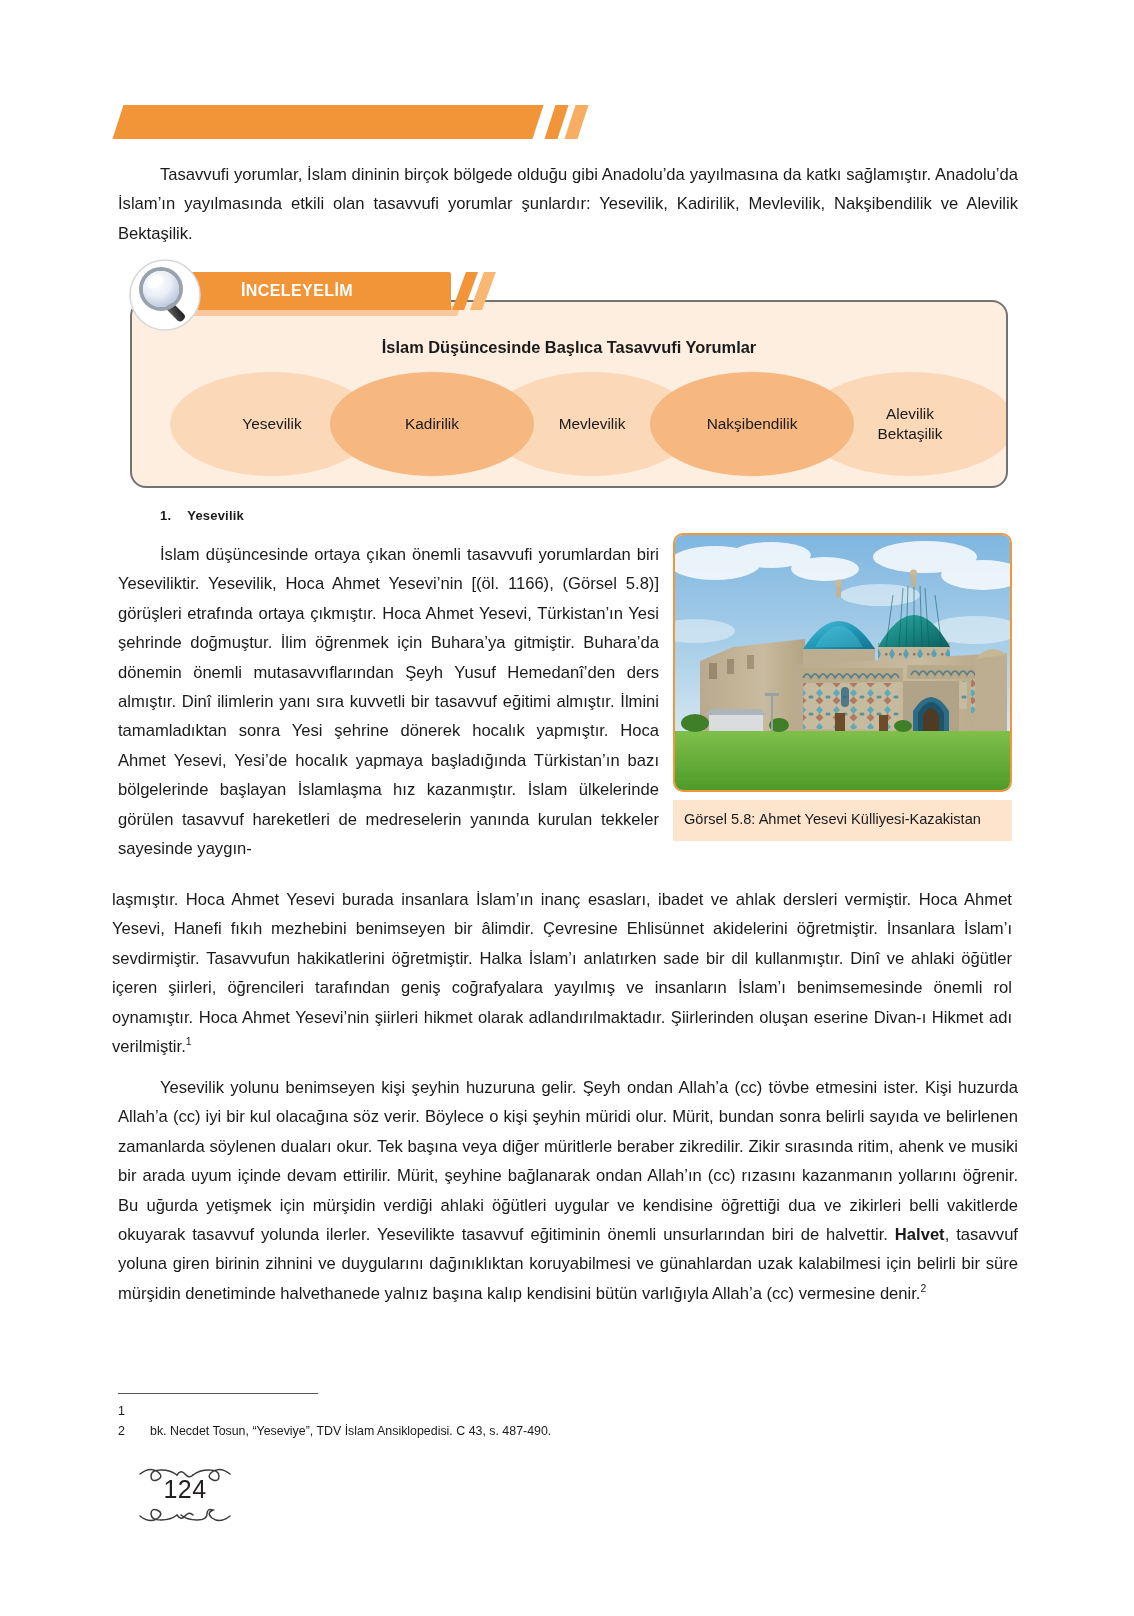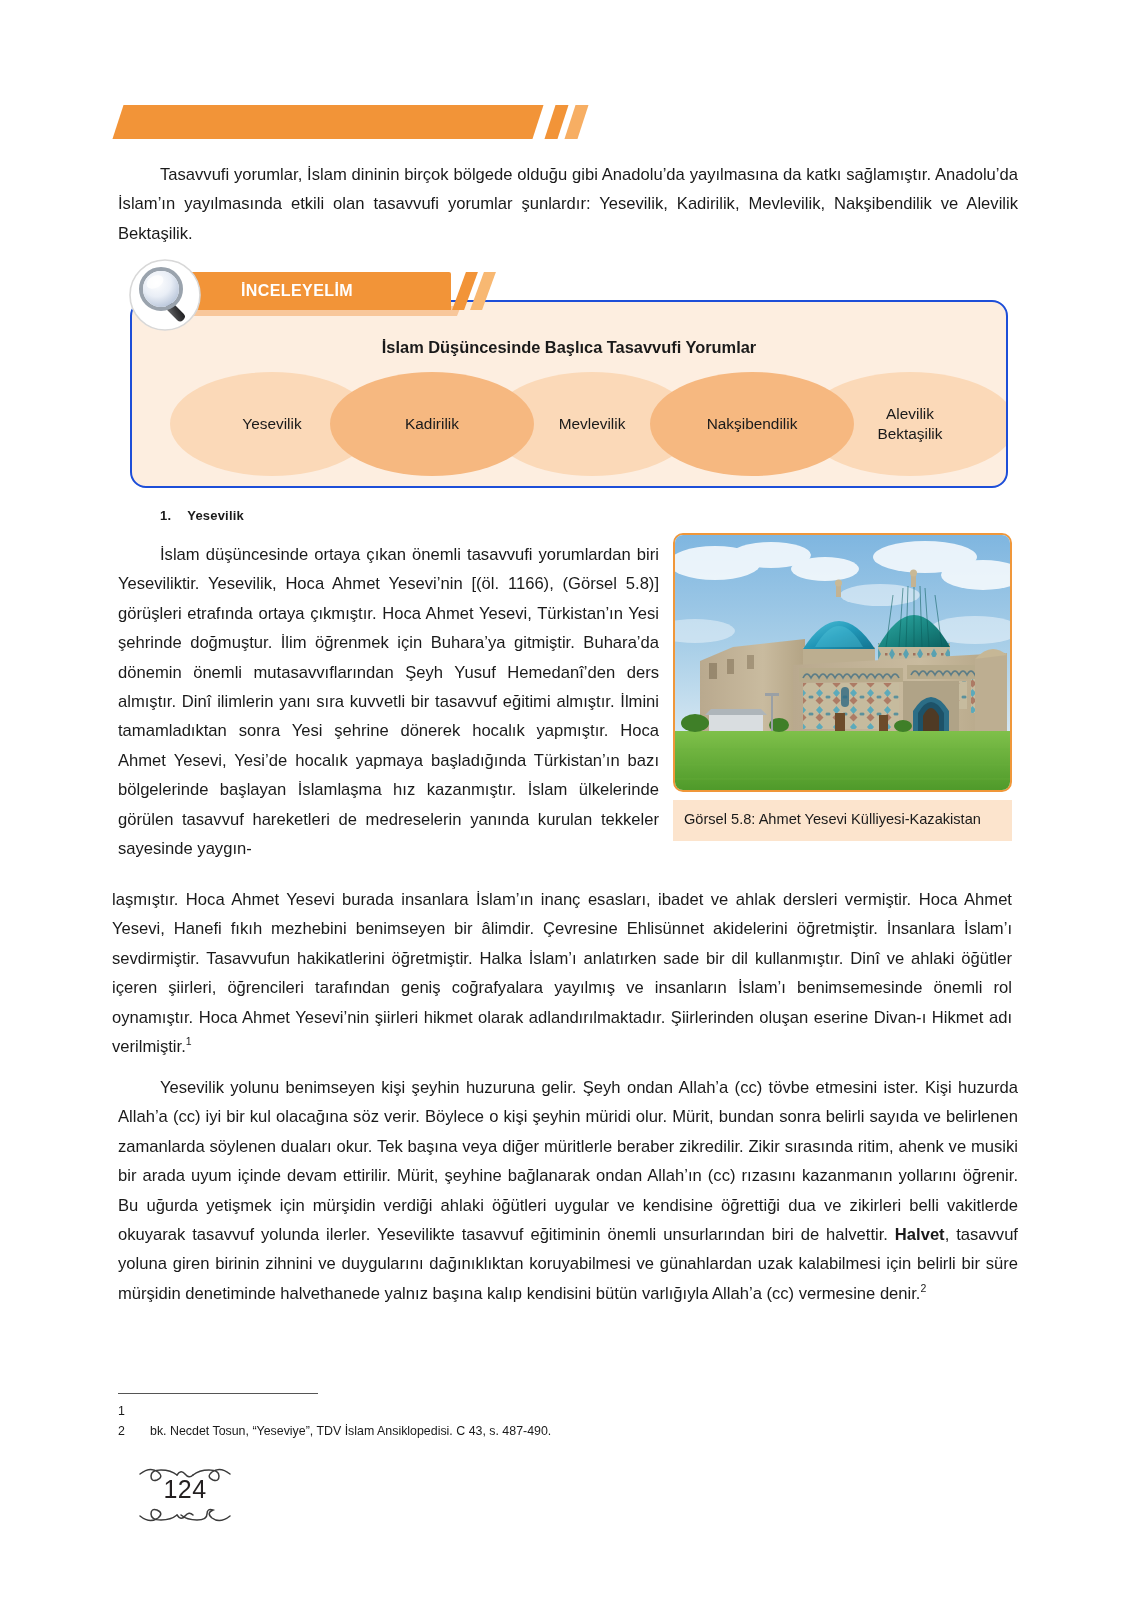--- a/index.html
+++ b/index.html
@@ -83,21 +83,21 @@
   }
 
   
   .activity {
     position: absolute;
     left: 130px;
     top: 300px;
     width: 878px;
     height: 188px;
     background: #FDEEE0;
-    border: 2px solid #1d4ed8;
+    border: 2px solid #737373;
     border-radius: 16px;
     box-sizing: border-box;
     overflow: hidden;
   }
   .activity-title {
     position: absolute;
     left: 0;
     right: 0;
     top: 36px;
     text-align: center;

